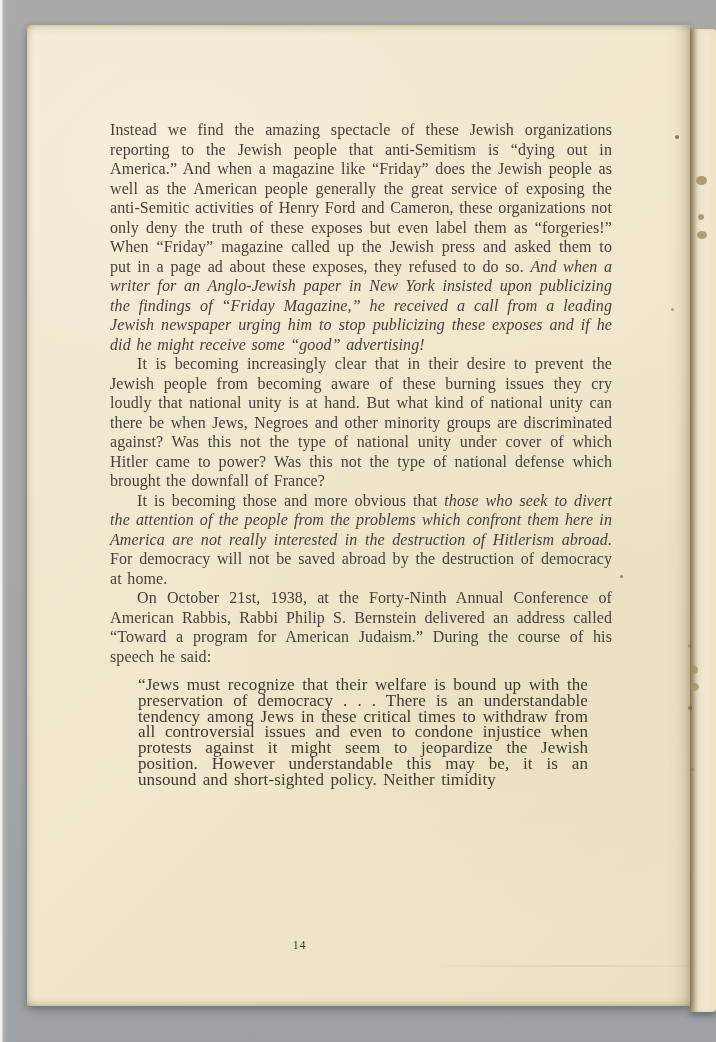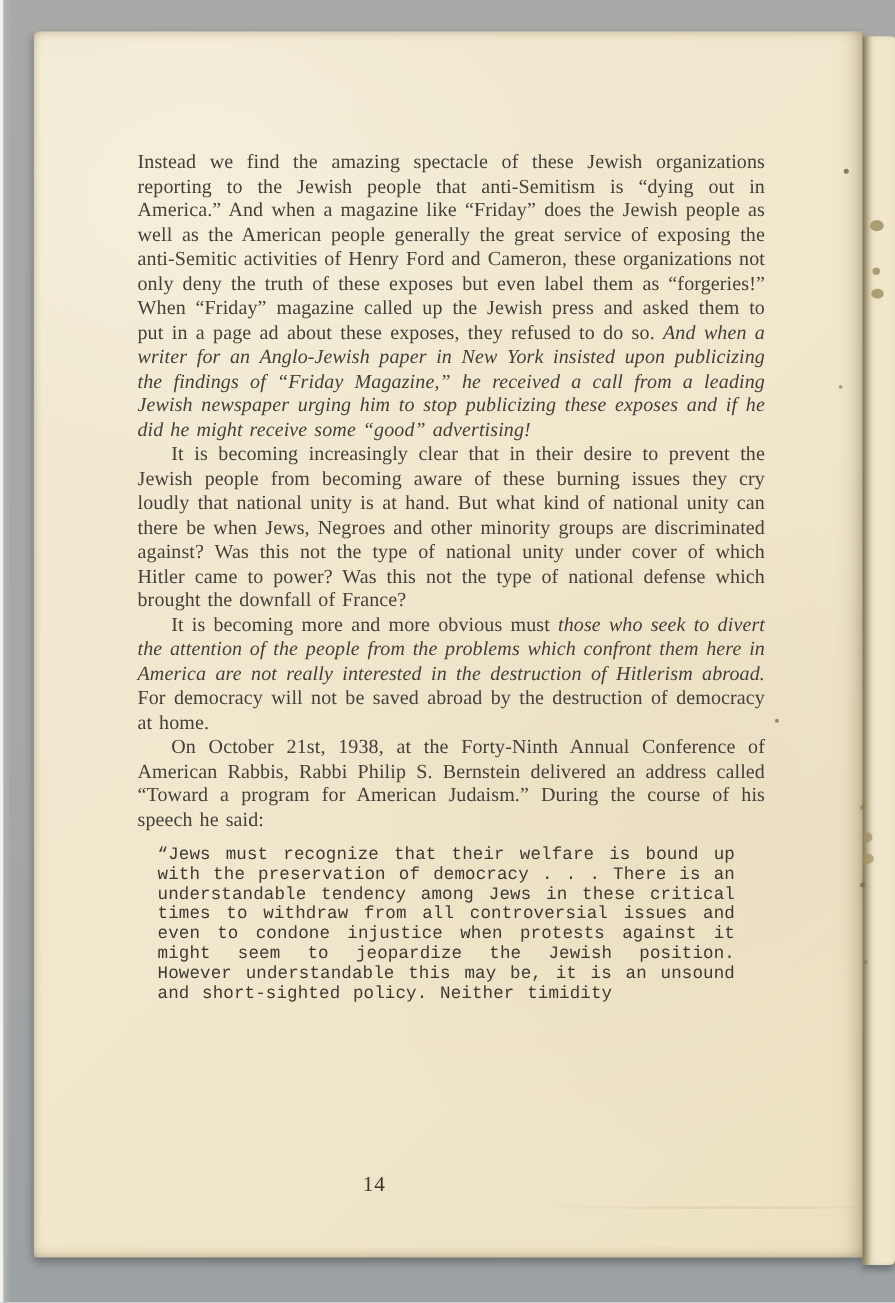--- a/index.html
+++ b/index.html
@@ -55,35 +55,34 @@
   }
   .para { margin: 0; padding: 0; }
   .para.body {
     font-size: 16px;
     line-height: 19.5px;
     text-align: justify;
     word-spacing: 0.09em;
   }
   .para.body.indent { text-indent: 27px; }
   .para.quote {
-    font-size: 14px;
+    font-size: 17px;
     line-height: 15.8px;
     text-align: justify;
     word-spacing: 0.12em;
-    margin: 11px 24px 0 16px;
+    margin: 11px 24px 0 28px;
     color: #3e3a32;
-    font-family: Liberation Mono, monospace;
   }
   .para em { font-style: italic; }
   .page-number {
     position: absolute;
     left: 0; top: 913px;
     width: 545px;
     text-align: center;
-    font-size: 17px;
+    font-size: 12px;
     letter-spacing: 0.8px;
     color: #3c3831;
     font-family: Liberation Serif, serif;
   }
   
   .crease {
     position: absolute;
     left: 420px; top: 965px;
     width: 270px; height: 2px;
     background: linear-gradient(90deg, rgba(120,100,60,0), rgba(120,100,60,0.12) 60%, rgba(120,100,60,0.05));
@@ -109,21 +108,21 @@
 <body>
 
 <div class="scanner-strip"></div>
 
 <div class="next-page"></div>
 
 <div class="book-page">
   <div class="text-block">
       <p class="para body"><span>Instead we find the amazing spectacle of these Jewish organizations reporting to the Jewish people that anti-Semitism is “dying out in America.” And when a magazine like “Friday” does the Jewish people as well as the American people generally the great service of exposing the anti-Semitic activities of Henry Ford and Cameron, these organizations not only deny the truth of these exposes but even label them as “forgeries!” When “Friday” magazine called up the Jewish press and asked them to put in a page ad about these exposes, they refused to do so. </span><em>And when a writer for an Anglo-Jewish paper in New York insisted upon publicizing the findings of “Friday Magazine,” he received a call from a leading Jewish newspaper urging him to stop publicizing these exposes and if he did he might receive some “good” advertising!</em></p>
       <p class="para body indent"><span>It is becoming increasingly clear that in their desire to prevent the Jewish people from becoming aware of these burning issues they cry loudly that national unity is at hand. But what kind of national unity can there be when Jews, Negroes and other minority groups are discriminated against? Was this not the type of national unity under cover of which Hitler came to power? Was this not the type of national defense which brought the downfall of France?</span></p>
-      <p class="para body indent"><span>It is becoming more and more obvious must </span><em>those who seek to divert the attention of the people from the problems which confront them here in America are not really interested in the destruction of Hitlerism abroad.</em><span> For democracy will not be saved abroad by the destruction of democracy at home.</span></p>
+      <p class="para body indent"><span>It is becoming those and more obvious that </span><em>those who seek to divert the attention of the people from the problems which confront them here in America are not really interested in the destruction of Hitlerism abroad.</em><span> For democracy will not be saved abroad by the destruction of democracy at home.</span></p>
       <p class="para body indent"><span>On October 21st, 1938, at the Forty-Ninth Annual Conference of American Rabbis, Rabbi Philip S. Bernstein delivered an address called “Toward a program for American Judaism.” During the course of his speech he said:</span></p>
       <p class="para quote"><span>“Jews must recognize that their welfare is bound up with the preservation of democracy . . . There is an understandable tendency among Jews in these critical times to withdraw from all controversial issues and even to condone injustice when protests against it might seem to jeopardize the Jewish position. However understandable this may be, it is an unsound and short-sighted policy. Neither timidity</span></p>
     </div>
   <div class="page-number">14</div>
 </div>
 
 <div class="crease"></div>
 
 <div class="spot s1"></div>
 <div class="spot s2"></div>

